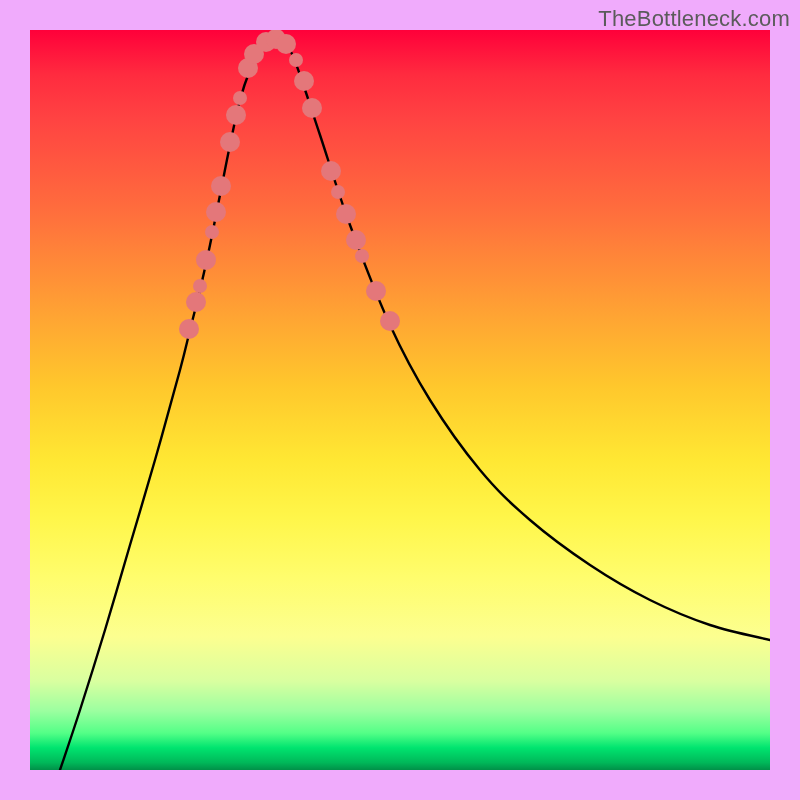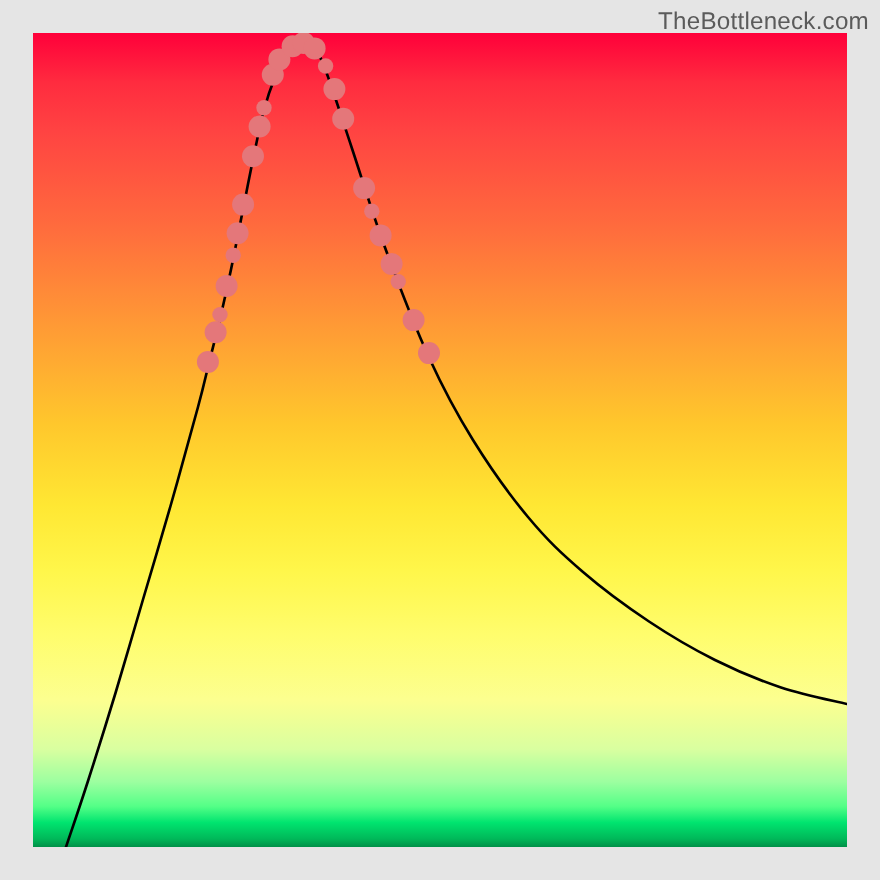--- a/index.html
+++ b/index.html
@@ -8,21 +8,21 @@
     width: 800px;
     height: 800px;
     overflow: hidden;
     background: #000;
     font-family: Arial, Helvetica, sans-serif;
   }
   .frame {
     position: relative;
     width: 800px;
     height: 800px;
-    background: #e5e5e5;
+    background: #f0abfc;
   }
   .plot-area {
     position: absolute;
     left: 30px;
     top: 30px;
     width: 740px;
     height: 740px;
     overflow: hidden;
   }
   .gradient-bg {

